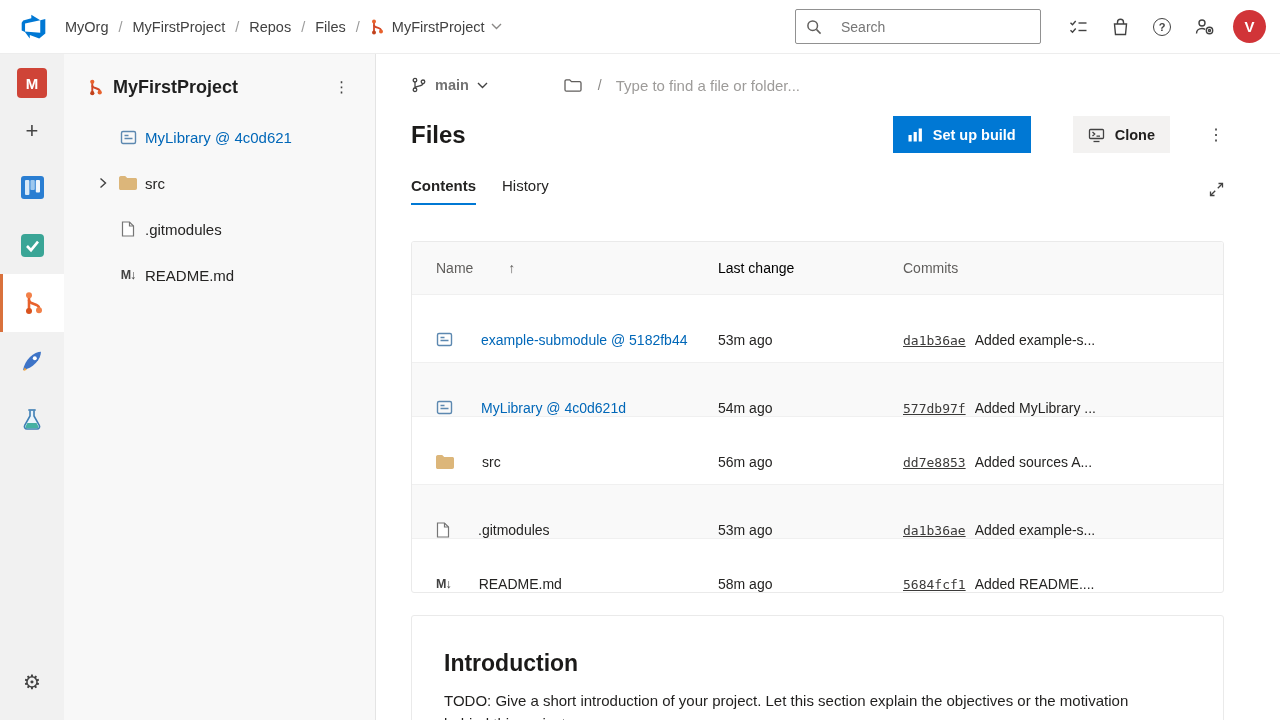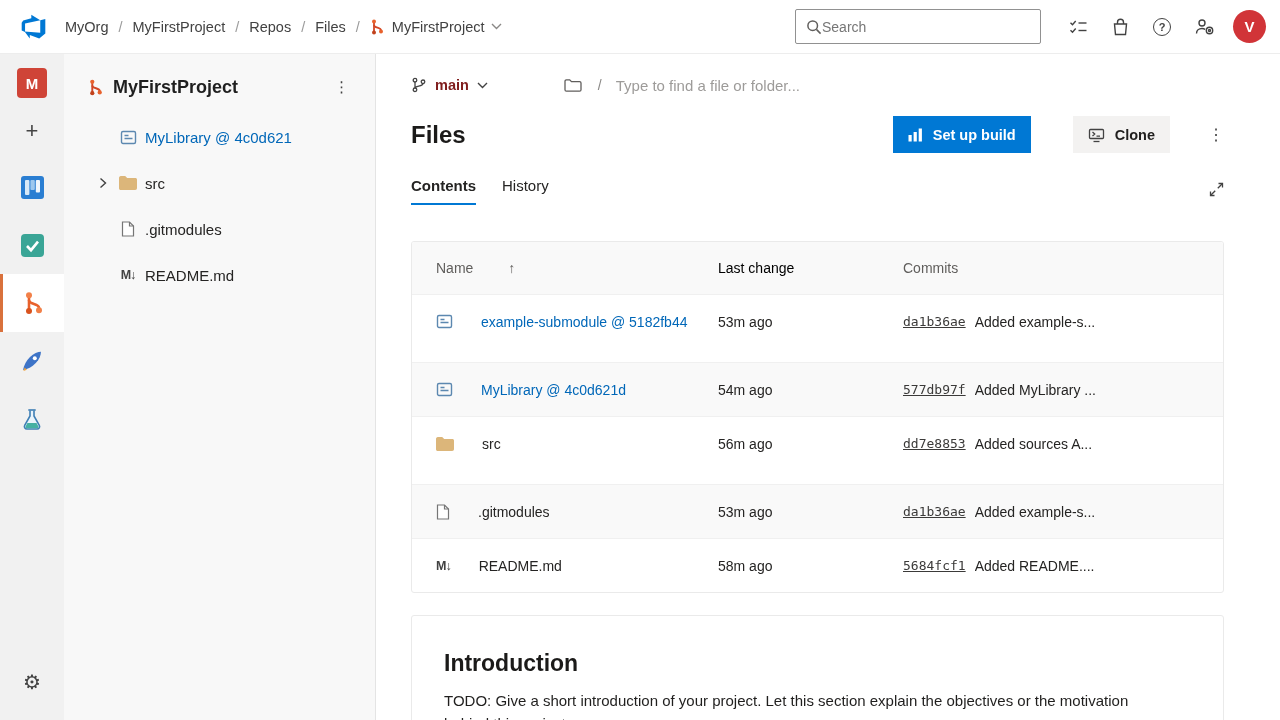--- a/index.html
+++ b/index.html
@@ -8,21 +8,21 @@
   svg { display:block; }
 
   
   .topbar { height:54px; display:flex; align-items:center; padding:0 14px 0 20px; background:#fff; border-bottom:1px solid #ededed; }
   .logo { margin-right:18px; cursor:pointer; }
   .crumbs { display:flex; align-items:center; gap:10px; color:#424242; font-size:14.5px; }
   .crumb { cursor:pointer; }
   .crumb-sep { color:#9b9b9b; }
   .repo-sel { display:flex; align-items:center; gap:7px; cursor:pointer; color:#424242; }
   .spacer { flex:1; }
-  .searchbox { width:246px; height:35px; border:1px solid #919191; border-radius:2px; display:flex; align-items:center; gap:0; padding:0 10px; margin-right:16px; background:#fff; }
+  .searchbox { width:246px; height:35px; border:1px solid #919191; border-radius:2px; display:flex; align-items:center; gap:19px; padding:0 10px; margin-right:16px; background:#fff; }
   .searchbox input { border:0; outline:none; flex:1; font:inherit; font-size:14px; color:#333; background:transparent; }
   .searchbox input::placeholder { color:#767676; }
   .tb-btn { width:42px; height:40px; display:grid; place-items:center; cursor:pointer; color:#424242; }
   .help-circle { width:18px; height:18px; border:1.5px solid #424242; border-radius:50%; display:grid; place-items:center; font-size:11px; font-weight:bold; color:#424242; }
   .avatar { width:33px; height:33px; border-radius:50%; background:#d13438; color:#fff; font-weight:bold; font-size:15px; display:grid; place-items:center; margin-left:8px; cursor:pointer; }
 
   
   .content { display:flex; height:666px; }
 
   
@@ -43,21 +43,21 @@
   .tw { width:22px; display:grid; place-items:center; }
   .ti { width:28px; display:grid; place-items:center; }
   .tree-item .lbl { margin-left:3px; white-space:nowrap; }
   .tree-item.link .lbl { color:#0067b8; }
   .md-glyph { font-size:12.5px; font-weight:bold; color:#424242; letter-spacing:-1px; white-space:nowrap; }
 
   
   .main { flex:1; background:#fff; border-left:1px solid #e4e4e4; display:flex; flex-direction:column; overflow:hidden; }
   .pathbar { display:flex; align-items:center; margin:16px 56px 0 35px; height:30px; }
   .branch-sel { display:flex; align-items:center; gap:8px; cursor:pointer; }
-  .branch-sel .bn { font-weight:bold; font-size:14.5px; color:#7f1d1d; }
+  .branch-sel .bn { font-weight:bold; font-size:14.5px; color:#737373; }
   .pb-folder { margin-left:76px; cursor:pointer; }
   .pb-slash { color:#8a8886; margin:0 14px 0 16px; }
   .path-input { flex:1; border:0; outline:none; font:inherit; font-size:15px; color:#333; background:transparent; }
   .path-input::placeholder { color:#9d9b99; }
 
   .titlebar { display:flex; align-items:center; margin:16px 56px 0 35px; }
   .page-title { font-size:24px; font-weight:bold; color:#1b1a19; flex:1; }
   .btn { height:37px; display:flex; align-items:center; gap:10px; padding:0 15px; font-size:14.5px; font-weight:bold; cursor:pointer; border:0; font-family:inherit; }
   .btn-primary { background:#0078d4; color:#fff; }
   .btn-std { background:#f3f2f1; color:#201f1e; margin-left:42px;justify-content:flex-end; }
@@ -65,21 +65,21 @@
 
   .tabsbar { display:flex; align-items:flex-end; margin:24px 56px 0 35px; }
   .tab { margin-right:26px; padding-bottom:9px; font-size:15px; color:#252423; cursor:pointer; border-bottom:2px solid transparent; }
   .tab.active { font-weight:bold; border-bottom-color:#0078d4; }
   .expand { margin-left:auto; cursor:pointer; padding-bottom:8px; }
 
   .scroll { flex:1; overflow:hidden; }
   .table-card { margin:36px 56px 0 35px; border:1px solid #eaeaea; border-radius:3px; overflow:hidden; }
   .trow { display:flex; align-items:center; height:54px; }
   .trow.head { height:52px; background:#f9f9f9; color:#605e5c; font-size:14px; }
-  .trow.body { border-top:1px solid #f0f0f0; }
+  .trow.body { border-top:1px solid #f0f0f0;align-items:flex-end; }
   .trow.alt { background:#f9f9f9;margin-top:14px; }
   .c-name { flex:0 0 306px; display:flex; align-items:center; gap:28px; padding-left:24px; overflow:hidden; white-space:nowrap; }
   .c-change { flex:0 0 185px; color:#252423; }
   .trow.head .c-change { color:#000000; }
   .c-commit { flex:1; display:flex; align-items:center; gap:9px; overflow:hidden; white-space:nowrap; padding-right:14px; }
   .hash { font-family:"DejaVu Sans Mono", monospace; font-size:13px; color:#3b3a39; text-decoration:underline; cursor:pointer; }
   .msg { overflow:hidden; text-overflow:ellipsis; color:#252423; }
   .nlink { cursor:pointer; color:#252423; }
   .nlink.blue { color:#0067b8; }
   .sort { margin-left:7px; color:#605e5c; }

